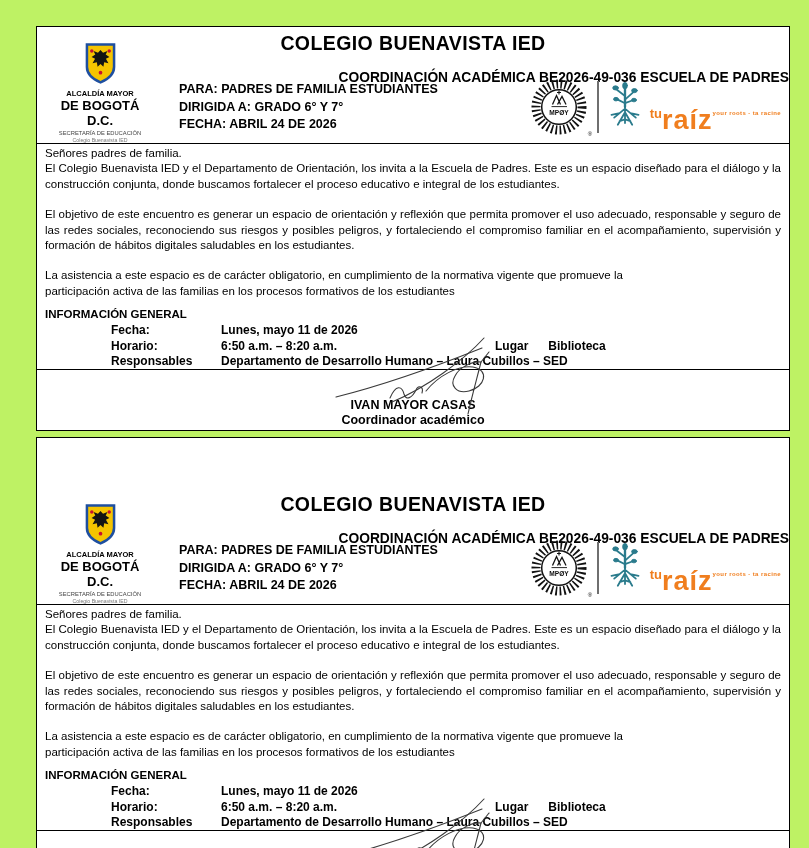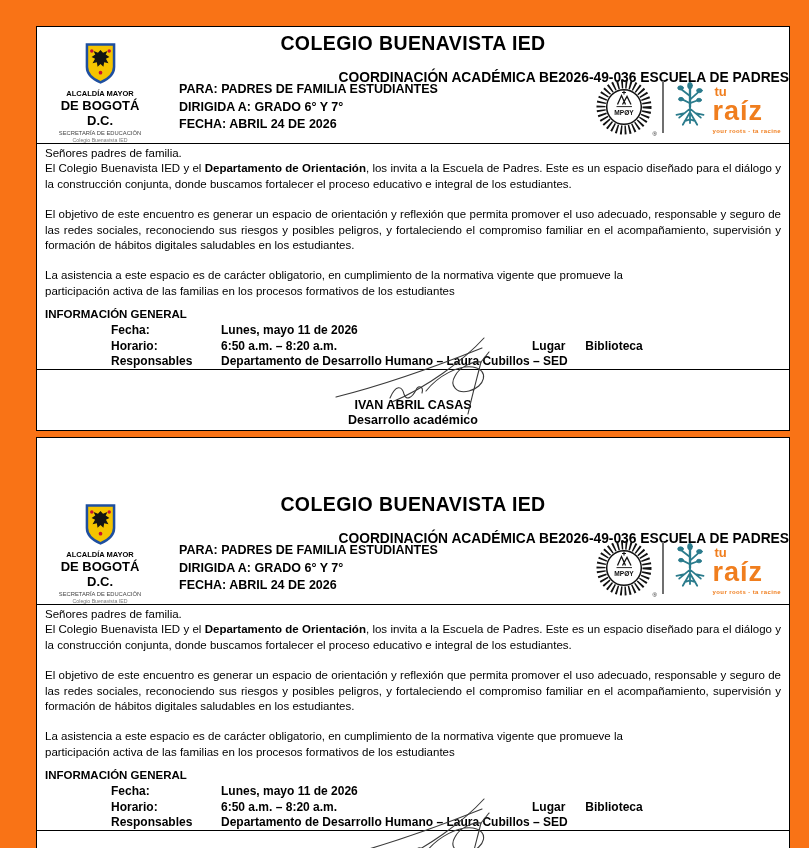--- a/index.html
+++ b/index.html
@@ -1,18 +1,18 @@
 <!DOCTYPE html>
 <html><head>
 <meta charset="utf-8">
 <style>
   html,body { margin:0; padding:0; background:#ffffff; }
   #page {
     position:relative; width:809px; height:848px; overflow:hidden;
-    background:#f97316; font-family:"Liberation Sans", sans-serif; color:#000;
+    background:#bef264; font-family:"Liberation Sans", sans-serif; color:#000;
   }
   .copy { position:absolute; left:36px; width:754px; border:1.6px solid #000; background:#fff; box-sizing:border-box; }
   .copy-1 { top:26px; }
   .copy-2 { top:437px; }
 
   
   .hdr { border-bottom:1.6px solid #000; }
   .copy-2 .hdr { padding-top:50px; }
   .hdr-inner { position:relative; height:116px; }
   .title { text-align:center; font-weight:bold; font-size:19.5px; letter-spacing:.4px; padding-top:5px; }
@@ -21,35 +21,35 @@
   .seal-l1 { font-weight:bold; font-size:7.5px; margin-top:2px; }
   .seal-l2 { font-weight:bold; font-size:13px; }
   .seal-l3 { font-size:5.8px; color:#444; margin-top:1px; }
   .seal-l4 { font-size:5.2px; color:#777; margin-top:1px; }
   .info-block { position:absolute; left:142px; top:54px; font-weight:bold; font-size:12.5px; line-height:17.5px; white-space:nowrap; }
   .logos { position:absolute; right:8px; top:50px; display:flex; align-items:center; gap:8px; }
   .stamp-wrap { position:relative; width:60px; height:60px; }
   .reg-mark { position:absolute; right:-3px; bottom:0; font-size:6px; color:#111; }
   .logo-divider { width:1.5px; height:52px; background:#6f6f6f; }
   .turaiz { display:flex; align-items:flex-end; gap:5px; }
-  .turaiz-text { display:flex; flex-direction:column; line-height:1; padding-bottom:1px; }
+  .turaiz-text { display:flex; flex-direction:row; line-height:1; padding-bottom:1px; }
   .tu-word { color:#f07e1e; font-weight:bold; font-size:13px; margin-bottom:0px; margin-left:2px; }
   .raiz-word { color:#f07e1e; font-weight:bold; font-size:27px; letter-spacing:1px; }
   .turaiz-tagline { color:#f07e1e; font-weight:bold; font-size:6px; letter-spacing:.4px; margin-top:3px; white-space:nowrap; }
 
   
   .bodysec { height:225px; box-sizing:border-box; padding:2px 8px 0; font-size:11.5px; line-height:15.4px; text-align:justify; overflow:hidden; }
   .bodysec p { margin:0; }
   .para-2, .para-3 { margin-top:15px !important; }
-  .b { font-weight:bold; }
+  .b { font-weight:normal; }
   .info-heading { font-weight:bold; margin-top:8px !important; text-align:left; }
   .info-row { display:flex; position:relative; font-weight:bold; font-size:12px; line-height:15.9px; text-align:left; }
   .info-label { margin-left:66px; width:110px; flex:none; }
   .info-value { white-space:nowrap; }
-  .lugar-wrap { position:absolute; left:487px; top:0; display:flex; }
+  .lugar-wrap { position:absolute; left:450px; top:0; display:flex; }
   .lugar-value { margin-left:20px; }
 
   
   .sigsec { position:relative; height:61px; border-top:1.6px solid #000; text-align:center; font-weight:bold; font-size:12.5px; box-sizing:border-box; }
   .sig-svg { position:absolute; left:50%; top:-36px; transform:translateX(-45%); pointer-events:none; }
   .sig-name { padding-top:28px; line-height:14px; }
   .sig-role { line-height:16px; }
 </style>
 </head>
 <body>
@@ -148,22 +148,22 @@
     <div class="sigsec">
       <span class="sig-svg">
         <svg width="180" height="92" viewBox="0 0 180 92" fill="none" stroke="#3a3a3a" stroke-width="1.1" stroke-linecap="round">
           <path d="M4,63 C40,54 95,36 150,14"></path>
           <path d="M152,4 C132,26 94,54 60,68"></path>
           <path d="M58,64 C64,50 70,52 72,60 C74,67 80,64 84,56 C86,51 92,52 90,59"></path>
           <path d="M94,57 C106,42 126,31 141,33 C158,36 153,53 137,57 C125,60 117,52 123,42 C127,34 139,27 149,28 C145,44 140,62 136,80"></path>
           <path d="M149,28 L157,18"></path>
         </svg>
       </span>
-      <div class="sig-name">IVAN ABRIL CASAS</div>
-      <div class="sig-role">Desarrollo académico</div>
+      <div class="sig-name">IVAN MAYOR CASAS</div>
+      <div class="sig-role">Coordinador académico</div>
     </div>
 
   </section>
 
   <section class="copy copy-2">
 
     <div class="hdr">
       <div class="hdr-inner">
         <div class="title">COLEGIO BUENAVISTA IED</div>
         <div class="subtitle">COORDINACIÓN ACADÉMICA BE2026-49-036 ESCUELA DE PADRES</div>

